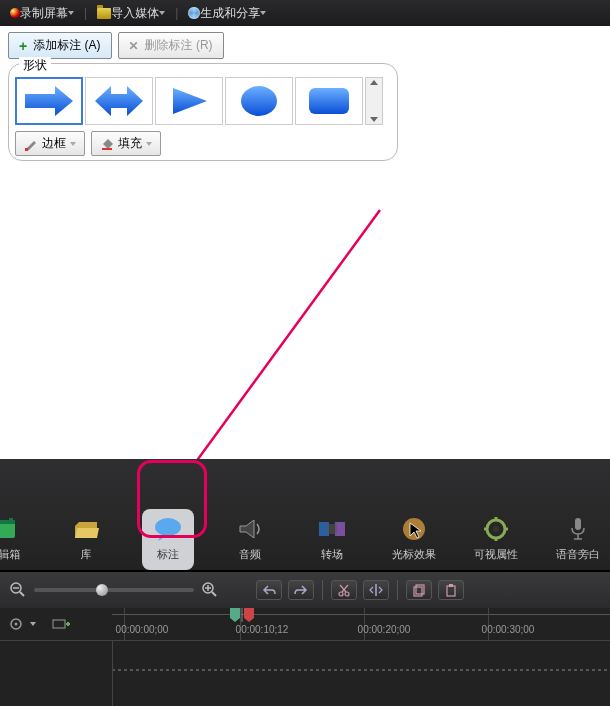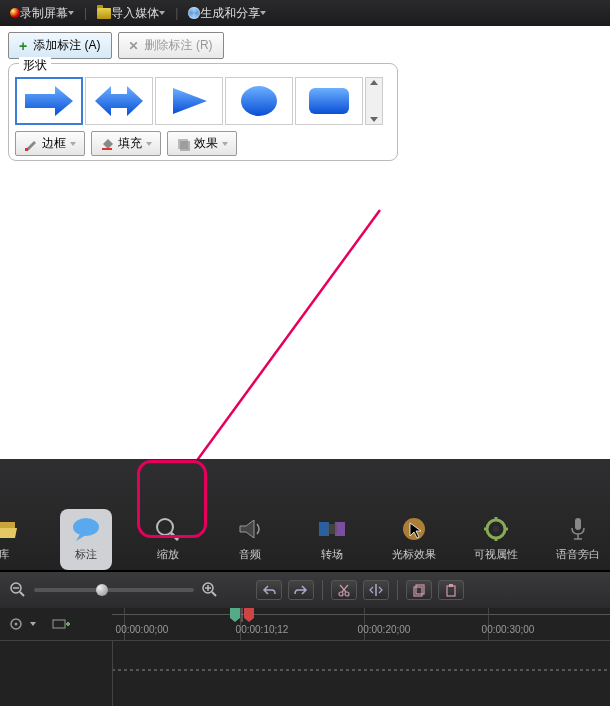--- a/index.html
+++ b/index.html
@@ -17,21 +17,21 @@
   
   
   .panel-area { background: #fff; padding: 6px 8px 10px; }
   .btnrow { display:flex; gap:6px; margin-bottom:4px;}
   .pbtn { border:1px solid #888; background: linear-gradient(#fdfdfd,#e8e8e8); padding: 4px 10px; border-radius: 2px; display:flex; align-items:center; gap:6px; color:#000; }
   .pbtn.on { background: linear-gradient(#f0f8ff,#d6e9f8); }
   .pbtn.dis { color:#999; }
   .plus-ic { color:#2a8a2a; font-weight:bold; font-size:14px; }
   .x-ic { color:#999; font-weight:bold; font-size:12px; }
   
-  .fieldset { border:1px solid #bbb; border-radius:8px; padding:6px 6px 4px; margin-top:2px;}
+  .fieldset { border:1px solid #bbb; border-radius:14px; padding:6px 6px 4px; margin-top:2px;}
   .fieldset .legend { position: relative; top:-13px; left:4px; background:#fff; padding:0 4px; display:inline-block; color:#000;}
   .shapes { display:flex; gap:2px; margin-top:-10px; align-items:center;}
   .shapebox { width:68px; height:48px; border:1px solid #ccc; background:#fff; display:flex; align-items:center; justify-content:center;}
   .shapebox.sel { border:2px solid #3b7dd8; }
   .scrollv { width:18px; height:48px; border:1px solid #ccc; background:#f0f0f0; display:flex; flex-direction:column; justify-content:space-between; align-items:center; padding:2px 0;}
   .scrollv .sar { width:0;height:0;border-left:4px solid transparent;border-right:4px solid transparent;}
   .scrollv .sar.up{border-bottom:5px solid #666;}
   .scrollv .sar.dn{border-top:5px solid #666;}
   
   .toolrow { display:flex; gap:6px; margin-top:6px;align-items:center;}
@@ -157,28 +157,20 @@
         <span class="arrow-dn"></span>
       </div>
       <div class="tbtn">
         <svg width="14" height="14">
             <path d="M3 7 L8 2 L13 7 L8 12 Z" fill="#888"></path>
             <rect x="2" y="11" width="10" height="2" fill="#d33"></rect>
           </svg>
         <span>填充</span>
         <span class="arrow-dn"></span>
       </div>
-      <div class="tbtn">
-        <svg width="14" height="14">
-            <rect x="2" y="2" width="10" height="10" fill="#bbb"></rect>
-            <rect x="4" y="4" width="10" height="10" fill="#888" fill-opacity="0.6"></rect>
-          </svg>
-        <span>效果</span>
-        <span class="arrow-dn"></span>
-      </div>
     </div>
   </div>
 </div>
 
 <svg class="big-arrow" width="220" height="300">
   <defs>
       <marker id="ah" markerWidth="12" markerHeight="12" refX="2" refY="4" orient="auto">
         <path d="M0,0 L0,8 L10,4 Z" fill="#e6005c"></path>
       </marker>
     </defs>
@@ -209,29 +201,20 @@
       <span>库</span>
     </div>
     <div class="tabitem on">
       <span class="ticon">
           <svg width="32" height="26">
             <ellipse cx="16" cy="11" rx="13" ry="9" fill="#5aa9ef"></ellipse>
             <path d="M10 18 L6 25 L16 19 Z" fill="#5aa9ef"></path>
           </svg>
         </span>
       <span>标注</span>
-    </div>
-    <div class="tabitem">
-      <span class="ticon">
-          <svg width="28" height="26">
-            <circle cx="11" cy="11" r="8" fill="none" stroke="#bbb" stroke-width="2"></circle>
-            <line x1="17" y1="17" x2="24" y2="24" stroke="#bbb" stroke-width="3"></line>
-          </svg>
-        </span>
-      <span>缩放</span>
     </div>
     <div class="tabitem">
       <span class="ticon">
           <svg width="28" height="26">
             <path d="M4 10 L10 10 L18 4 L18 22 L10 16 L4 16 Z" fill="#444" stroke="#999"></path>
             <path d="M21 8 Q25 13 21 18" fill="none" stroke="#999" stroke-width="1.5"></path>
           </svg>
         </span>
       <span>音频</span>
     </div>

